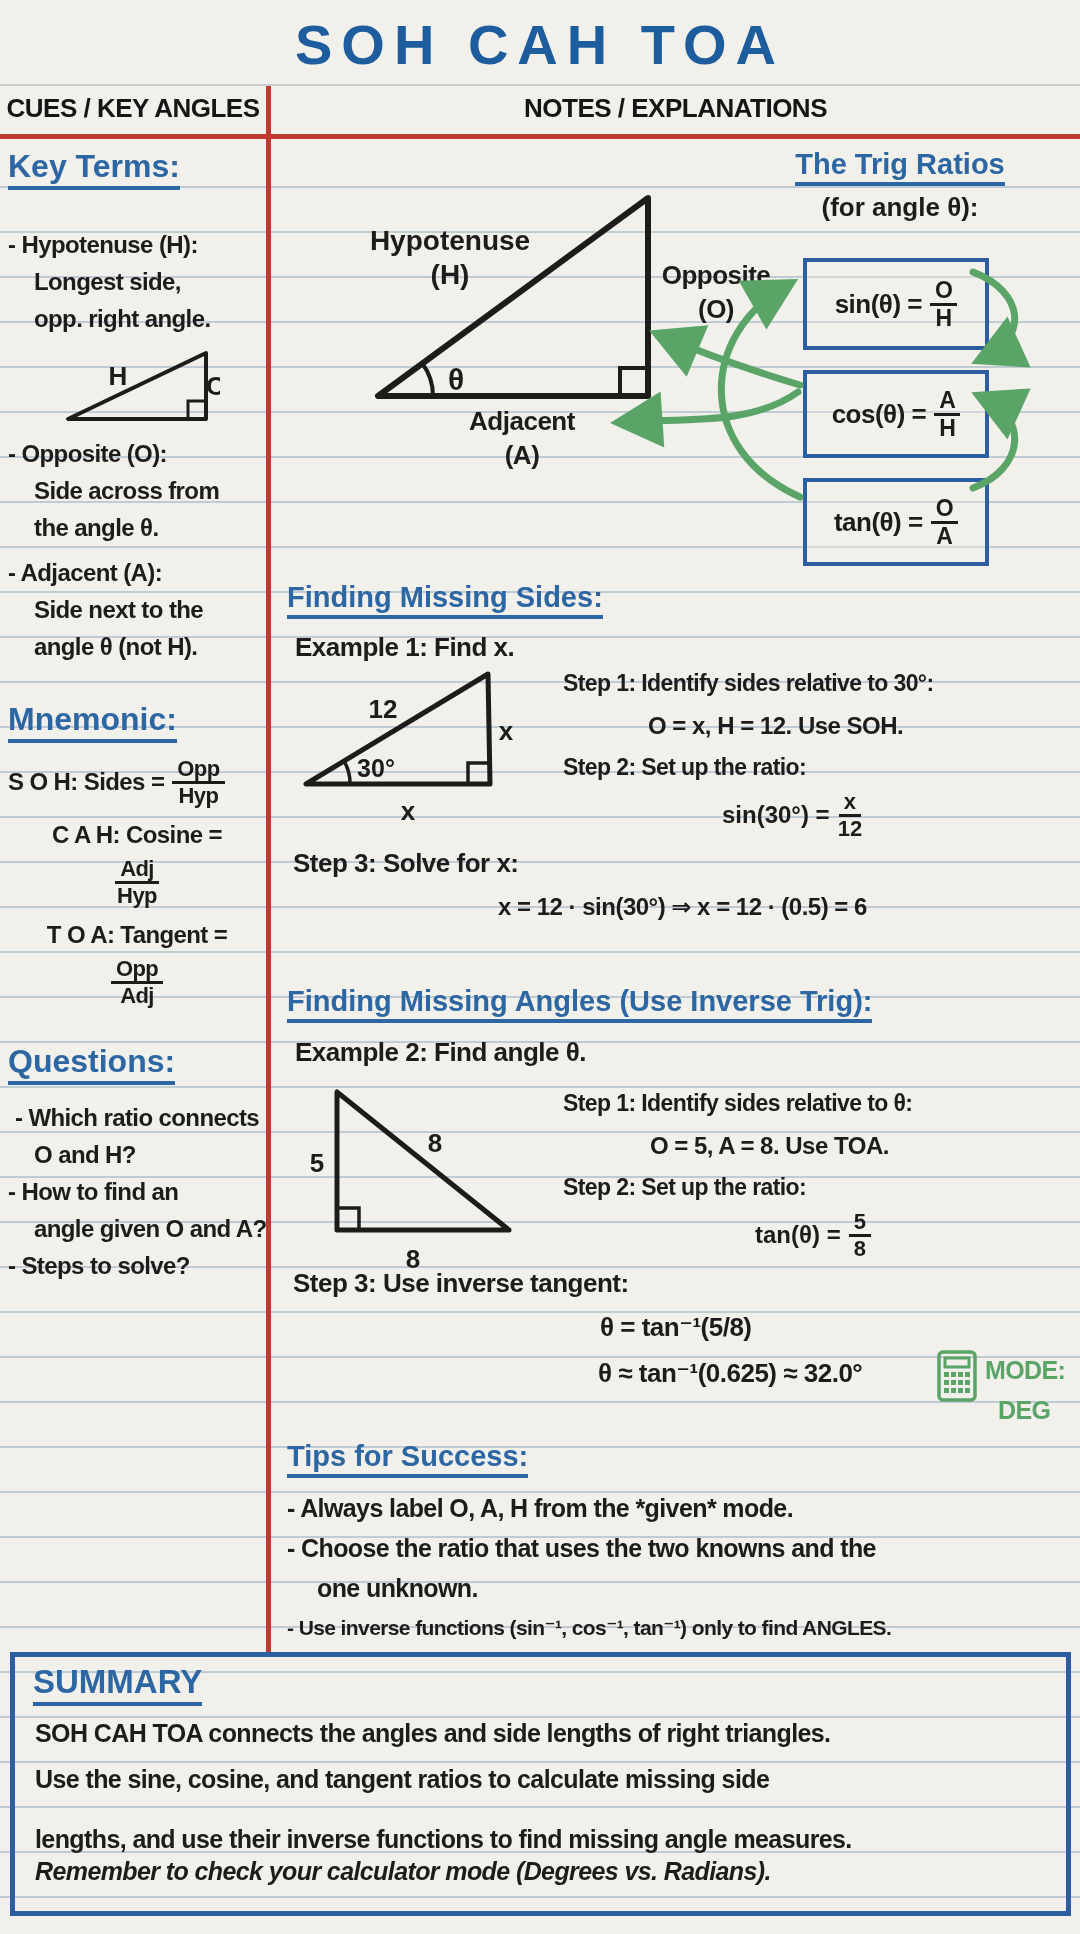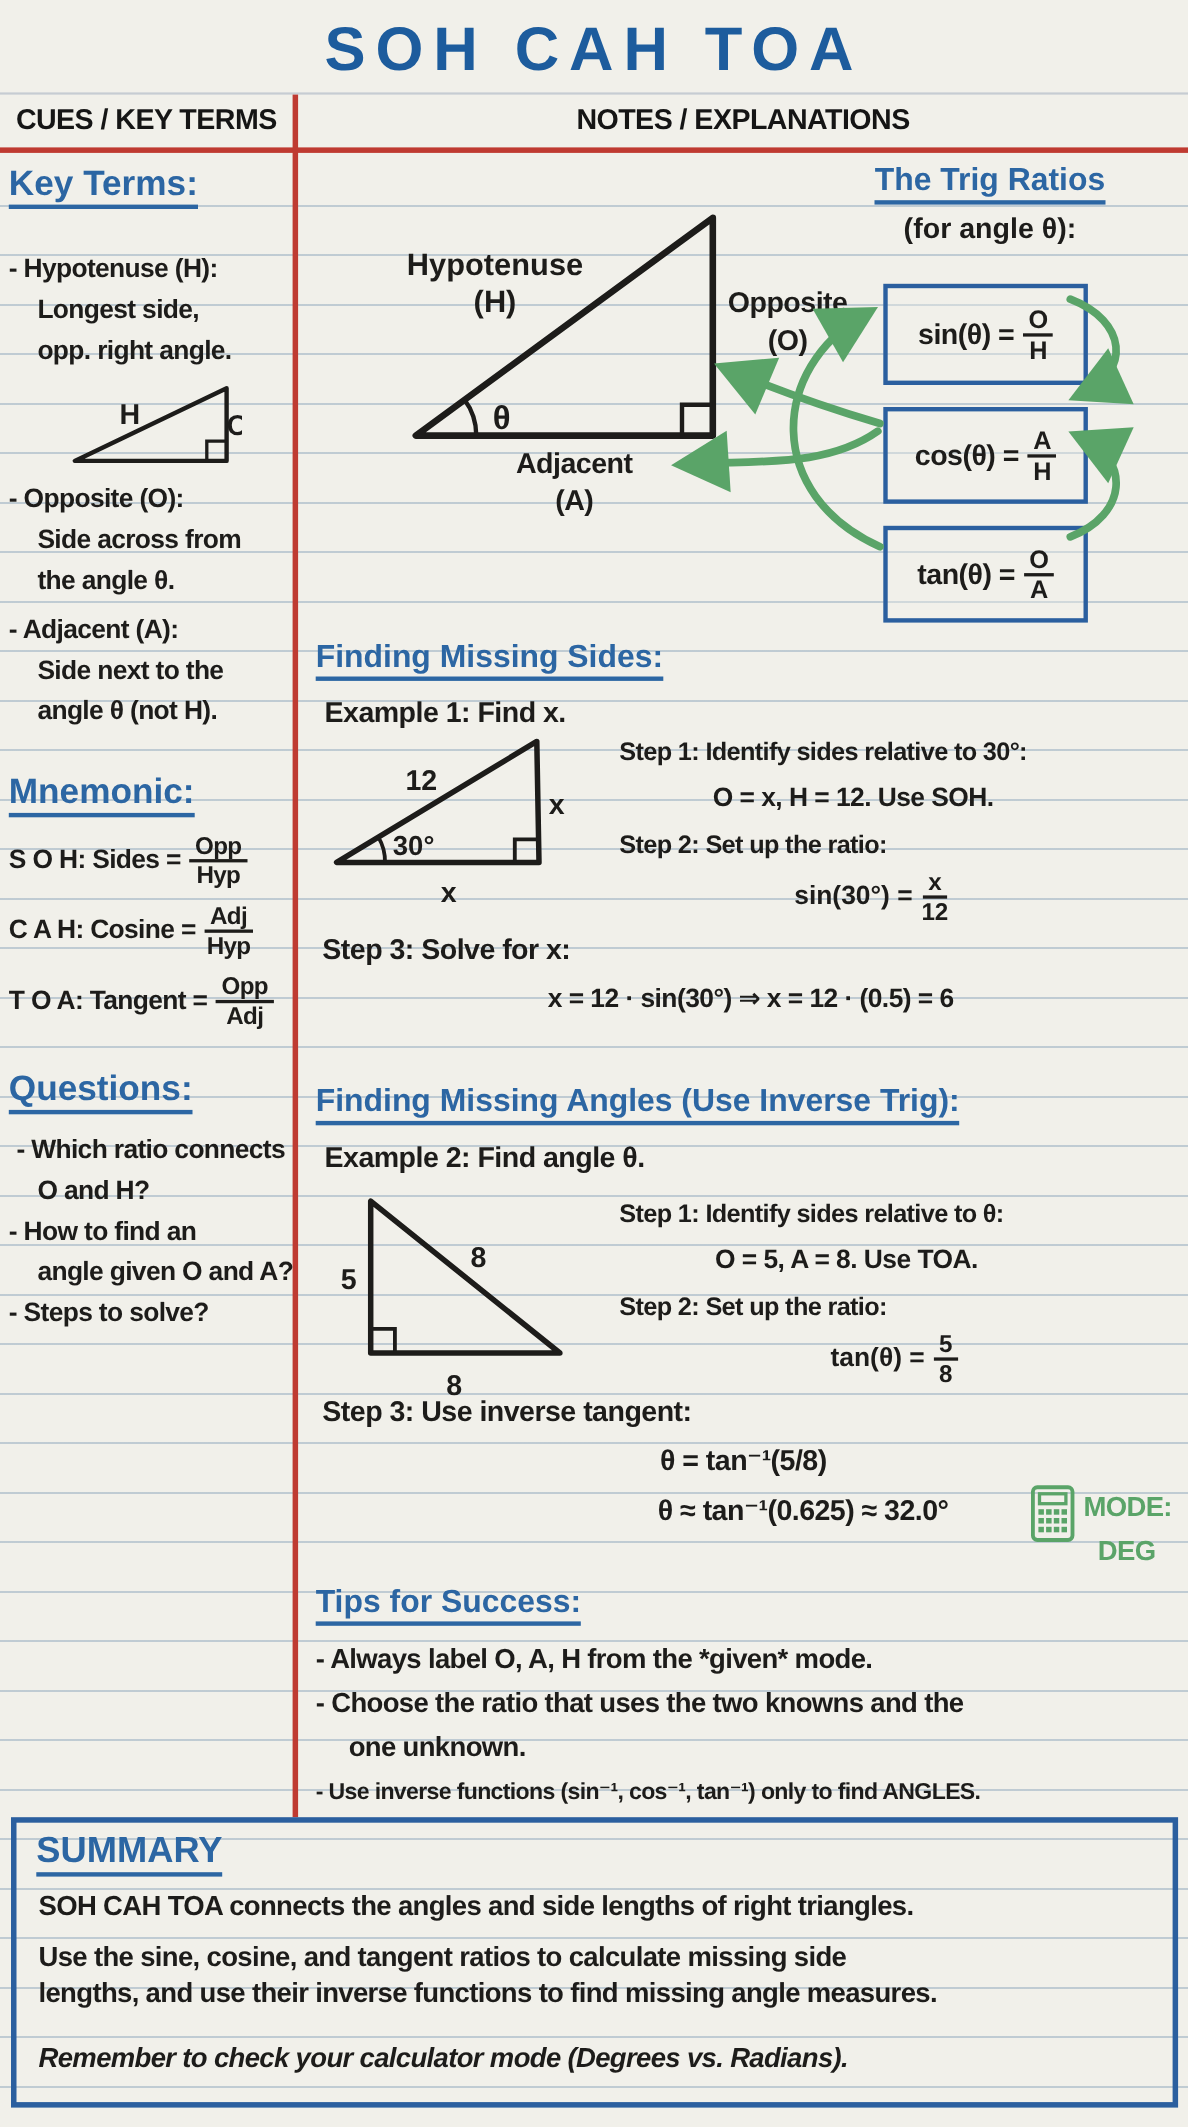--- a/index.html
+++ b/index.html
@@ -13,21 +13,21 @@
   .abs{position:absolute;z-index:3;}
   .title{top:12px;left:0;width:100%;text-align:center;font-size:56px;font-weight:bold;color:#1d5c9d;letter-spacing:9px;}
   .hdr{top:93px;font-size:26px;font-weight:bold;color:#151515;text-align:center;letter-spacing:-.5px;}
   .hdr.cues-h{left:0;width:266px;}
   .hdr.notes-h{left:271px;width:809px;}
   .sec-h{display:inline-block;font-weight:bold;color:#2c66a3;border-bottom:4px solid #2c66a3;padding-bottom:1px;line-height:1.15;}
   .h33{font-size:32px;} .h30{font-size:29px;}
   .cues-col{left:8px;top:148px;width:258px;}
   .cl{font-size:24px;line-height:37px;font-weight:bold;letter-spacing:-.6px;white-space:nowrap;}
   .ind{padding-left:26px;}
-  .mt8{margin-top:8px;} .mt14{margin-top:14px;text-align:center;} .mt26{margin-top:26px;} .mt36{margin-top:36px;}
+  .mt8{margin-top:8px;} .mt14{margin-top:14px;text-align:center;} .mt26{margin-top:26px;flex-direction:column;} .mt36{margin-top:36px;}
   .eqrow{display:flex;align-items:center;gap:8px;font-weight:bold;}
   .frac{display:inline-flex;flex-direction:column;align-items:center;line-height:1.05;font-weight:bold;}
   .frac .num{border-bottom:3px solid #1d1c1a;padding:0 5px 1px 5px;}
   .mn-row{font-size:24px;letter-spacing:-.6px;margin-top:14px;}
   .mn-row .frac{font-size:22px;}
   .tbox{position:absolute;left:803px;width:178px;border:4px solid #2b5f9f;display:flex;align-items:center;justify-content:center;gap:8px;
         font-size:26px;font-weight:bold;background:rgba(241,240,234,.35);z-index:3;letter-spacing:-.5px;margin-top:28px;}
   .tbox .frac{font-size:23px;}
   .step{font-size:23px;font-weight:bold;letter-spacing:-.6px;white-space:nowrap;}
   .step24{font-size:24px;font-weight:bold;letter-spacing:-.5px;white-space:nowrap;}
@@ -46,21 +46,21 @@
 </head>
 <body>
 
 <div class="page">
   <div class="rules"></div>
   <div class="topline"></div>
   <div class="red-h"></div>
   <div class="red-v"></div>
 
   <div class="abs title">SOH CAH TOA</div>
-  <div class="abs hdr cues-h">CUES / KEY TERMS</div>
+  <div class="abs hdr cues-h">CUES / KEY ANGLES</div>
   <div class="abs hdr notes-h">NOTES / EXPLANATIONS</div>
 
   <div class="abs cues-col">
     <span class="sec-h h33">Key Terms:</span>
 
     <div class="cl mt36">- Hypotenuse (H):</div>
     <div class="cl ind">Longest side,</div>
     <div class="cl ind">opp. right angle.</div>
 
     <svg width="160" height="84" viewBox="0 0 160 84" style="display:block;margin:6px 0 2px 52px;">
@@ -249,16 +249,16 @@
   </div>
   <div class="abs tip" style="left:287px;top:1494px;">- Always label O, A, H from the *given* mode.</div>
   <div class="abs tip" style="left:287px;top:1534px;">- Choose the ratio that uses the two knowns and the</div>
   <div class="abs tip" style="left:317px;top:1574px;">one unknown.</div>
   <div class="abs tip small" style="left:287px;top:1616px;">- Use inverse functions (sin⁻¹, cos⁻¹, tan⁻¹) only to find ANGLES.</div>
 
   <div class="abs sum-box">
     <span class="sum-h">SUMMARY</span>
     <div class="sum-line" style="top:62px;">SOH CAH TOA connects the angles and side lengths of right triangles.</div>
     <div class="sum-line" style="top:108px;">Use the sine, cosine, and tangent ratios to calculate missing side</div>
-    <div class="sum-line" style="top:141px;">lengths, and use their inverse functions to find missing angle measures.</div>
+    <div class="sum-line" style="top:168px;">lengths, and use their inverse functions to find missing angle measures.</div>
     <div class="sum-line" style="top:200px;font-style:italic;">Remember to check your calculator mode (Degrees vs. Radians).</div>
   </div>
 </div>
 
 </body></html>

